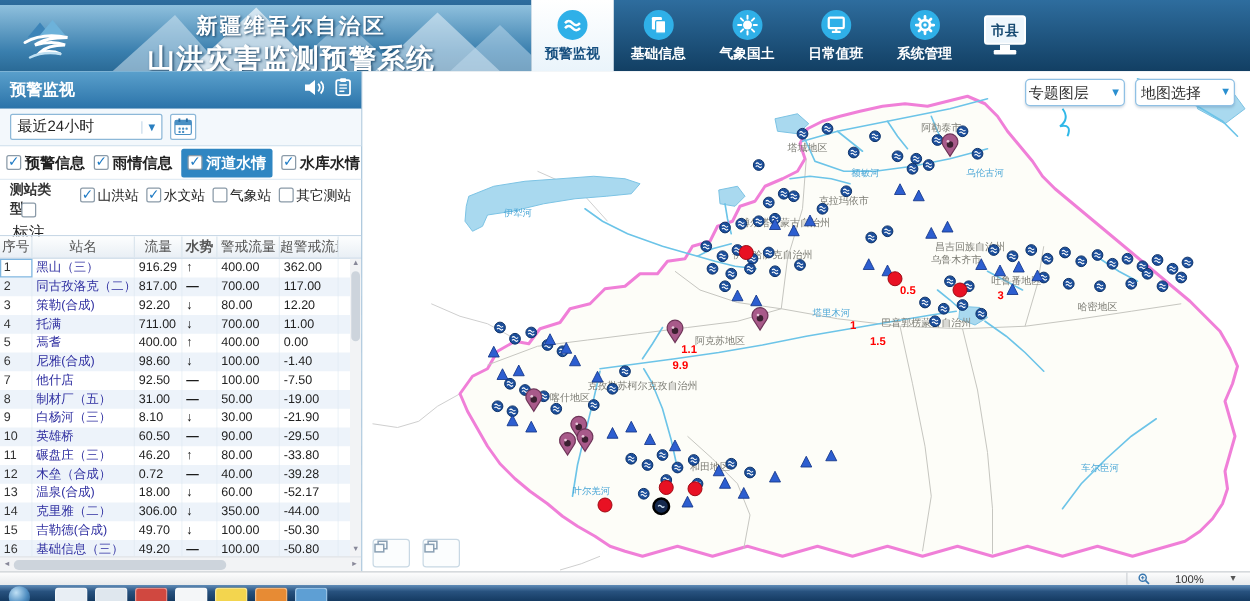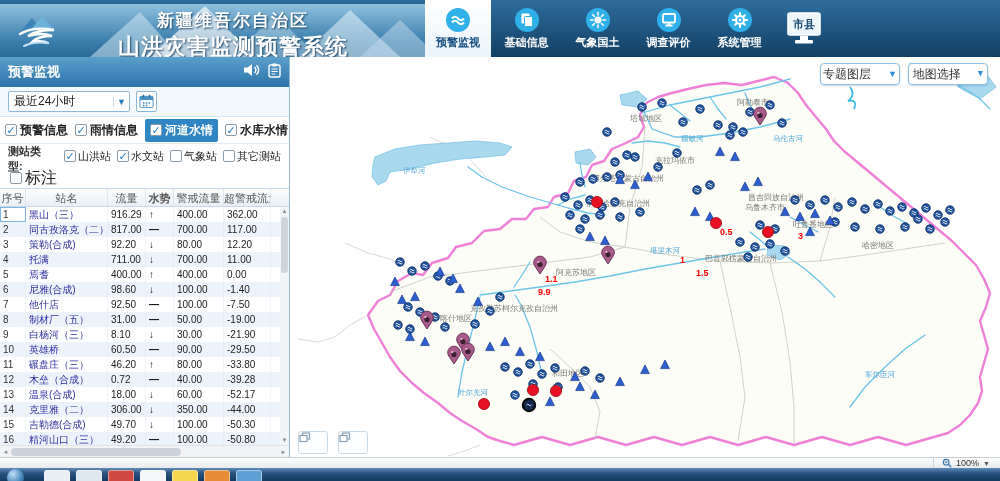--- a/index.html
+++ b/index.html
@@ -45,21 +45,21 @@
                 border-bottom:1px solid #e2ecf4; flex:0 0 auto; }
   .ckitem { display:flex; align-items:center; gap:3px; font-size:12px; font-weight:bold; color:#222;
             cursor:pointer; white-space:nowrap; }
   .ckitem.hl { background:#2f86c2; color:#fff; padding:3px 5px; border-radius:2px; }
   .cbox { width:12px; height:12px; background:#fff; border:1px solid #8a9aa8; border-radius:2px;
           font-size:11px; line-height:10px; text-align:center; color:#1e7ac4; font-weight:bold; }
   #type-row { height:24px; display:flex; gap:6px; padding:0 8px; flex:0 0 auto; }
   #type-row .tl { font-size:11px; color:#333; font-weight:bold; margin-right:4px; }
   #type-row .ckitem { font-size:11px; font-weight:normal; gap:2px; }
   #annot-row { height:20px; display:flex; align-items:center; padding:0 10px; flex:0 0 auto; }
-  #annot-row .ckitem { font-size:16px; font-weight:normal; }
+  #annot-row .ckitem { font-size:13px; font-weight:normal;flex-direction:column; }
 
   
   #tbl { flex:1; position:relative; border-top:1px solid #c8d8e6; overflow:hidden; }
   .t-head { display:flex; height:18px; background:linear-gradient(#fdfefe,#e9eff5);
             border-bottom:1px solid #c8d8e6; }
   .t-head .hc { font-size:11px; color:#555; text-align:center; line-height:18px;
                 border-right:1px solid #dce6ee; overflow:hidden; white-space:nowrap; }
   .t-row { display:flex; height:15px; cursor:pointer; }
   .t-row:nth-child(even) { background:#edf3fa; }
   .t-row .c { font-size:10px; line-height:15px; padding-left:3px; white-space:nowrap; overflow:hidden;
@@ -87,21 +87,21 @@
   #btn-layers { right:100px; } #btn-mapsel { right:12px;font-family:Liberation Mono, monospace; }
   .mini-btn { position:absolute; bottom:3px; width:30px; height:23px; background:#fbfdfe;
               border:1px solid #c8d8e4; border-radius:3px; display:flex; align-items:center;
               justify-content:center; cursor:pointer; }
   #mini1 { left:8px; } #mini2 { left:48px; }
 
   
   #statusbar { position:absolute; left:0; top:457px; width:1000px; height:11px;
                background:linear-gradient(#fdfdfd,#e7eaec); border-top:1px solid #c9ced2;
                display:flex; align-items:center; justify-content:flex-end; }
-  #zoomctl { display:flex; align-items:center; gap:4px; padding-right:10px; font-size:9px; color:#333;
+  #zoomctl { display:flex; align-items:center; gap:20px; padding-right:10px; font-size:9px; color:#333;
              border-left:1px solid #d0d4d8; padding-left:8px; height:100%; cursor:pointer; }
   #zoomctl .dd { font-size:7px; color:#555; }
   #taskbar { position:absolute; left:0; top:468px; width:1000px; height:13px;
              background:linear-gradient(#5f8cb8,#28527f 40%,#143a61); }
   #orb { position:absolute; left:7px; top:1px; width:17px; height:17px; border-radius:50%;
          background:radial-gradient(circle at 35% 30%,#bfe0f5,#4d8cc0 55%,#1b4a78); cursor:pointer; }
   .tico { position:absolute; top:2px; width:26px; height:11px; border-radius:3px 3px 0 0;
           border:1px solid rgba(255,255,255,.45); border-bottom:none; cursor:pointer; }
 </style>
 </head>
@@ -155,21 +155,21 @@
             </g>
           </svg>
           <span class="lbl">气象国土</span>
         </div>
         <div class="tab">
           <svg width="26" height="26" viewBox="0 0 26 26">
             <circle cx="13" cy="13" r="12" fill="#2fb0e8"></circle>
             <rect x="7" y="7" width="12" height="8.5" rx="1" fill="none" stroke="#fff" stroke-width="1.8"></rect>
             <path d="M13 15.5v2.5 M9.5 18.5h7" stroke="#fff" stroke-width="1.8"></path>
           </svg>
-          <span class="lbl">调查评价</span>
+          <span class="lbl">日常值班</span>
         </div>
         <div class="tab">
           <svg width="26" height="26" viewBox="0 0 26 26">
             <circle cx="13" cy="13" r="12" fill="#2fb0e8"></circle>
             <circle cx="13" cy="13" r="4" fill="none" stroke="#fff" stroke-width="2.2"></circle>
             <g stroke="#fff" stroke-width="2.2" stroke-linecap="round">
               <path d="M13 6v2.2M13 17.8V20M6 13h2.2M17.8 13H20M8.2 8.2l1.5 1.5M16.3 16.3l1.5 1.5M8.2 17.8l1.5-1.5M16.3 9.7l1.5-1.5"></path>
             </g>
             <circle cx="13" cy="13" r="1.4" fill="#fff"></circle>
           </svg>
@@ -397,21 +397,21 @@
           <div class="t-row">
             <div class="c c0">15</div>
             <div class="c c1">吉勒德(合成)</div>
             <div class="c c2">49.70</div>
             <div class="c c3">↓</div>
             <div class="c c4">100.00</div>
             <div class="c c5">-50.30</div>
           </div>
           <div class="t-row">
             <div class="c c0">16</div>
-            <div class="c c1">精河山口（三）</div>
+            <div class="c c1">基础信息（三）</div>
             <div class="c c2">49.20</div>
             <div class="c c3">—</div>
             <div class="c c4">100.00</div>
             <div class="c c5">-50.80</div>
           </div>
         </div>
       <div id="vscroll">
         <div class="va">▲</div>
         <div id="vthumb"></div>
         <div class="va" style="position:absolute;bottom:0;left:0;right:0;">▼</div>

